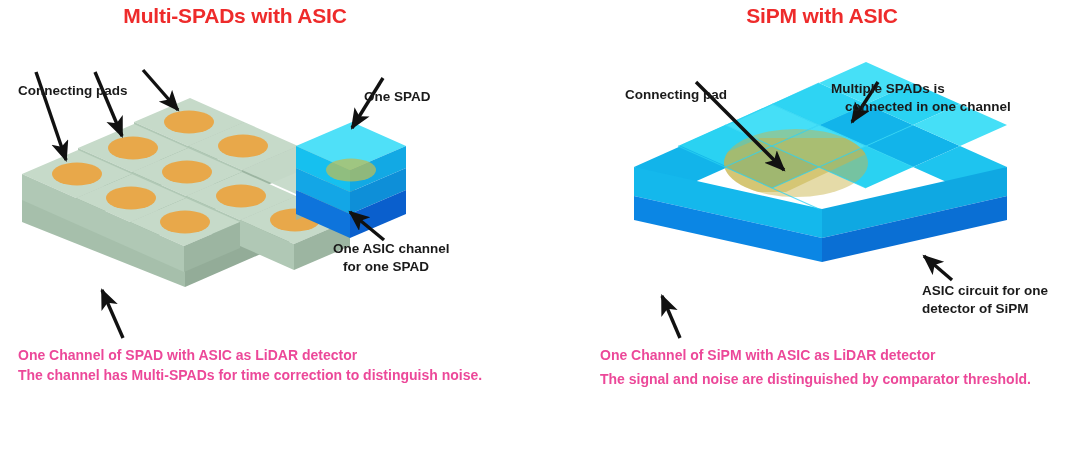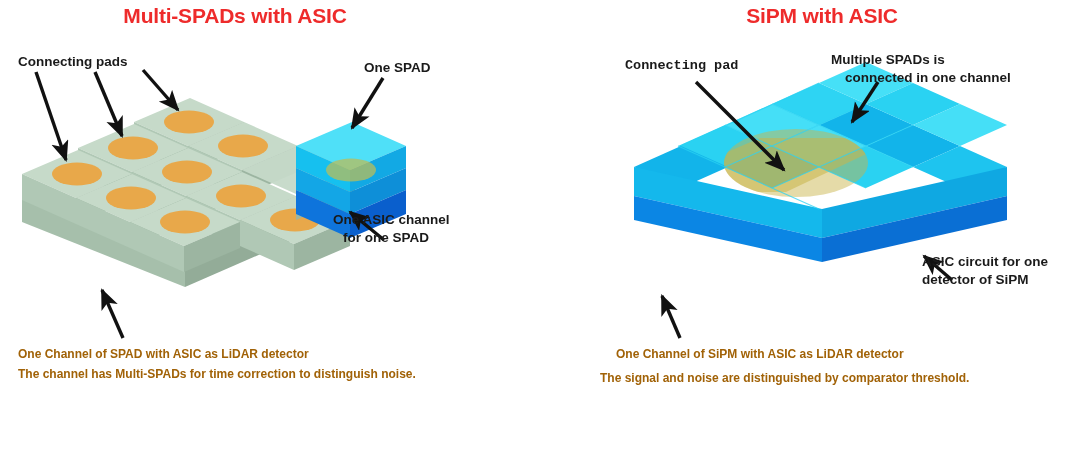--- a/index.html
+++ b/index.html
@@ -29,25 +29,26 @@
   .title-right{left:12px;}
 
   .lbl{
     position:absolute;
     color:#1a1a1a;
     font-size:13.5px;
     font-weight:bold;
     line-height:1.18;
     white-space:nowrap;
     font-family:"Liberation Sans", sans-serif;
+    margin-top:29px;
   }
   .caption{
     position:absolute;
-    color:#a16207;
-    font-size:12px;
+    color:#ec4899;
+    font-size:14px;
     font-weight:bold;
     line-height:1.35;
     white-space:nowrap;
     font-family:"Liberation Sans", sans-serif;
   }
   svg{position:absolute;left:0;top:0;overflow:visible;}
   .artwork{position:absolute;left:0;top:0;width:540px;height:451px;}
 </style>
 </head>
 <body>
@@ -261,23 +262,23 @@
       </g>
 
       <g stroke="#111111" stroke-width="3.4" fill="none" marker-end="url(#arrowR)">
         <line x1="156" y1="82" x2="244" y2="170"></line>
         <line x1="338" y1="82" x2="312" y2="122"></line>
         <line x1="412" y1="280" x2="384" y2="256"></line>
         <line x1="140" y1="338" x2="122" y2="296"></line>
       </g>
     </svg>
 
-    <div class="lbl" style="left:85px;top:58px;font-family:Liberation Mono, monospace;">Connecting pad</div>
+    <div class="lbl" style="left:85px;top:58px;">Connecting pad</div>
     <div class="lbl" style="left:291px;top:52px;">Multiple SPADs is</div>
     <div class="lbl" style="left:305px;top:70px;">connected in one channel</div>
     <div class="lbl" style="left:382px;top:254px;">ASIC circuit for one</div>
     <div class="lbl" style="left:382px;top:272px;">detector of SiPM</div>
 
-    <div class="caption" style="left:76px;top:346px;">One Channel of SiPM with ASIC as LiDAR detector</div>
+    <div class="caption" style="left:60px;top:346px;">One Channel of SiPM with ASIC as LiDAR detector</div>
     <div class="caption" style="left:60px;top:370px;">The signal and noise are distinguished by comparator threshold.</div>
   </div>
 
 </div>
 
 </body></html>

